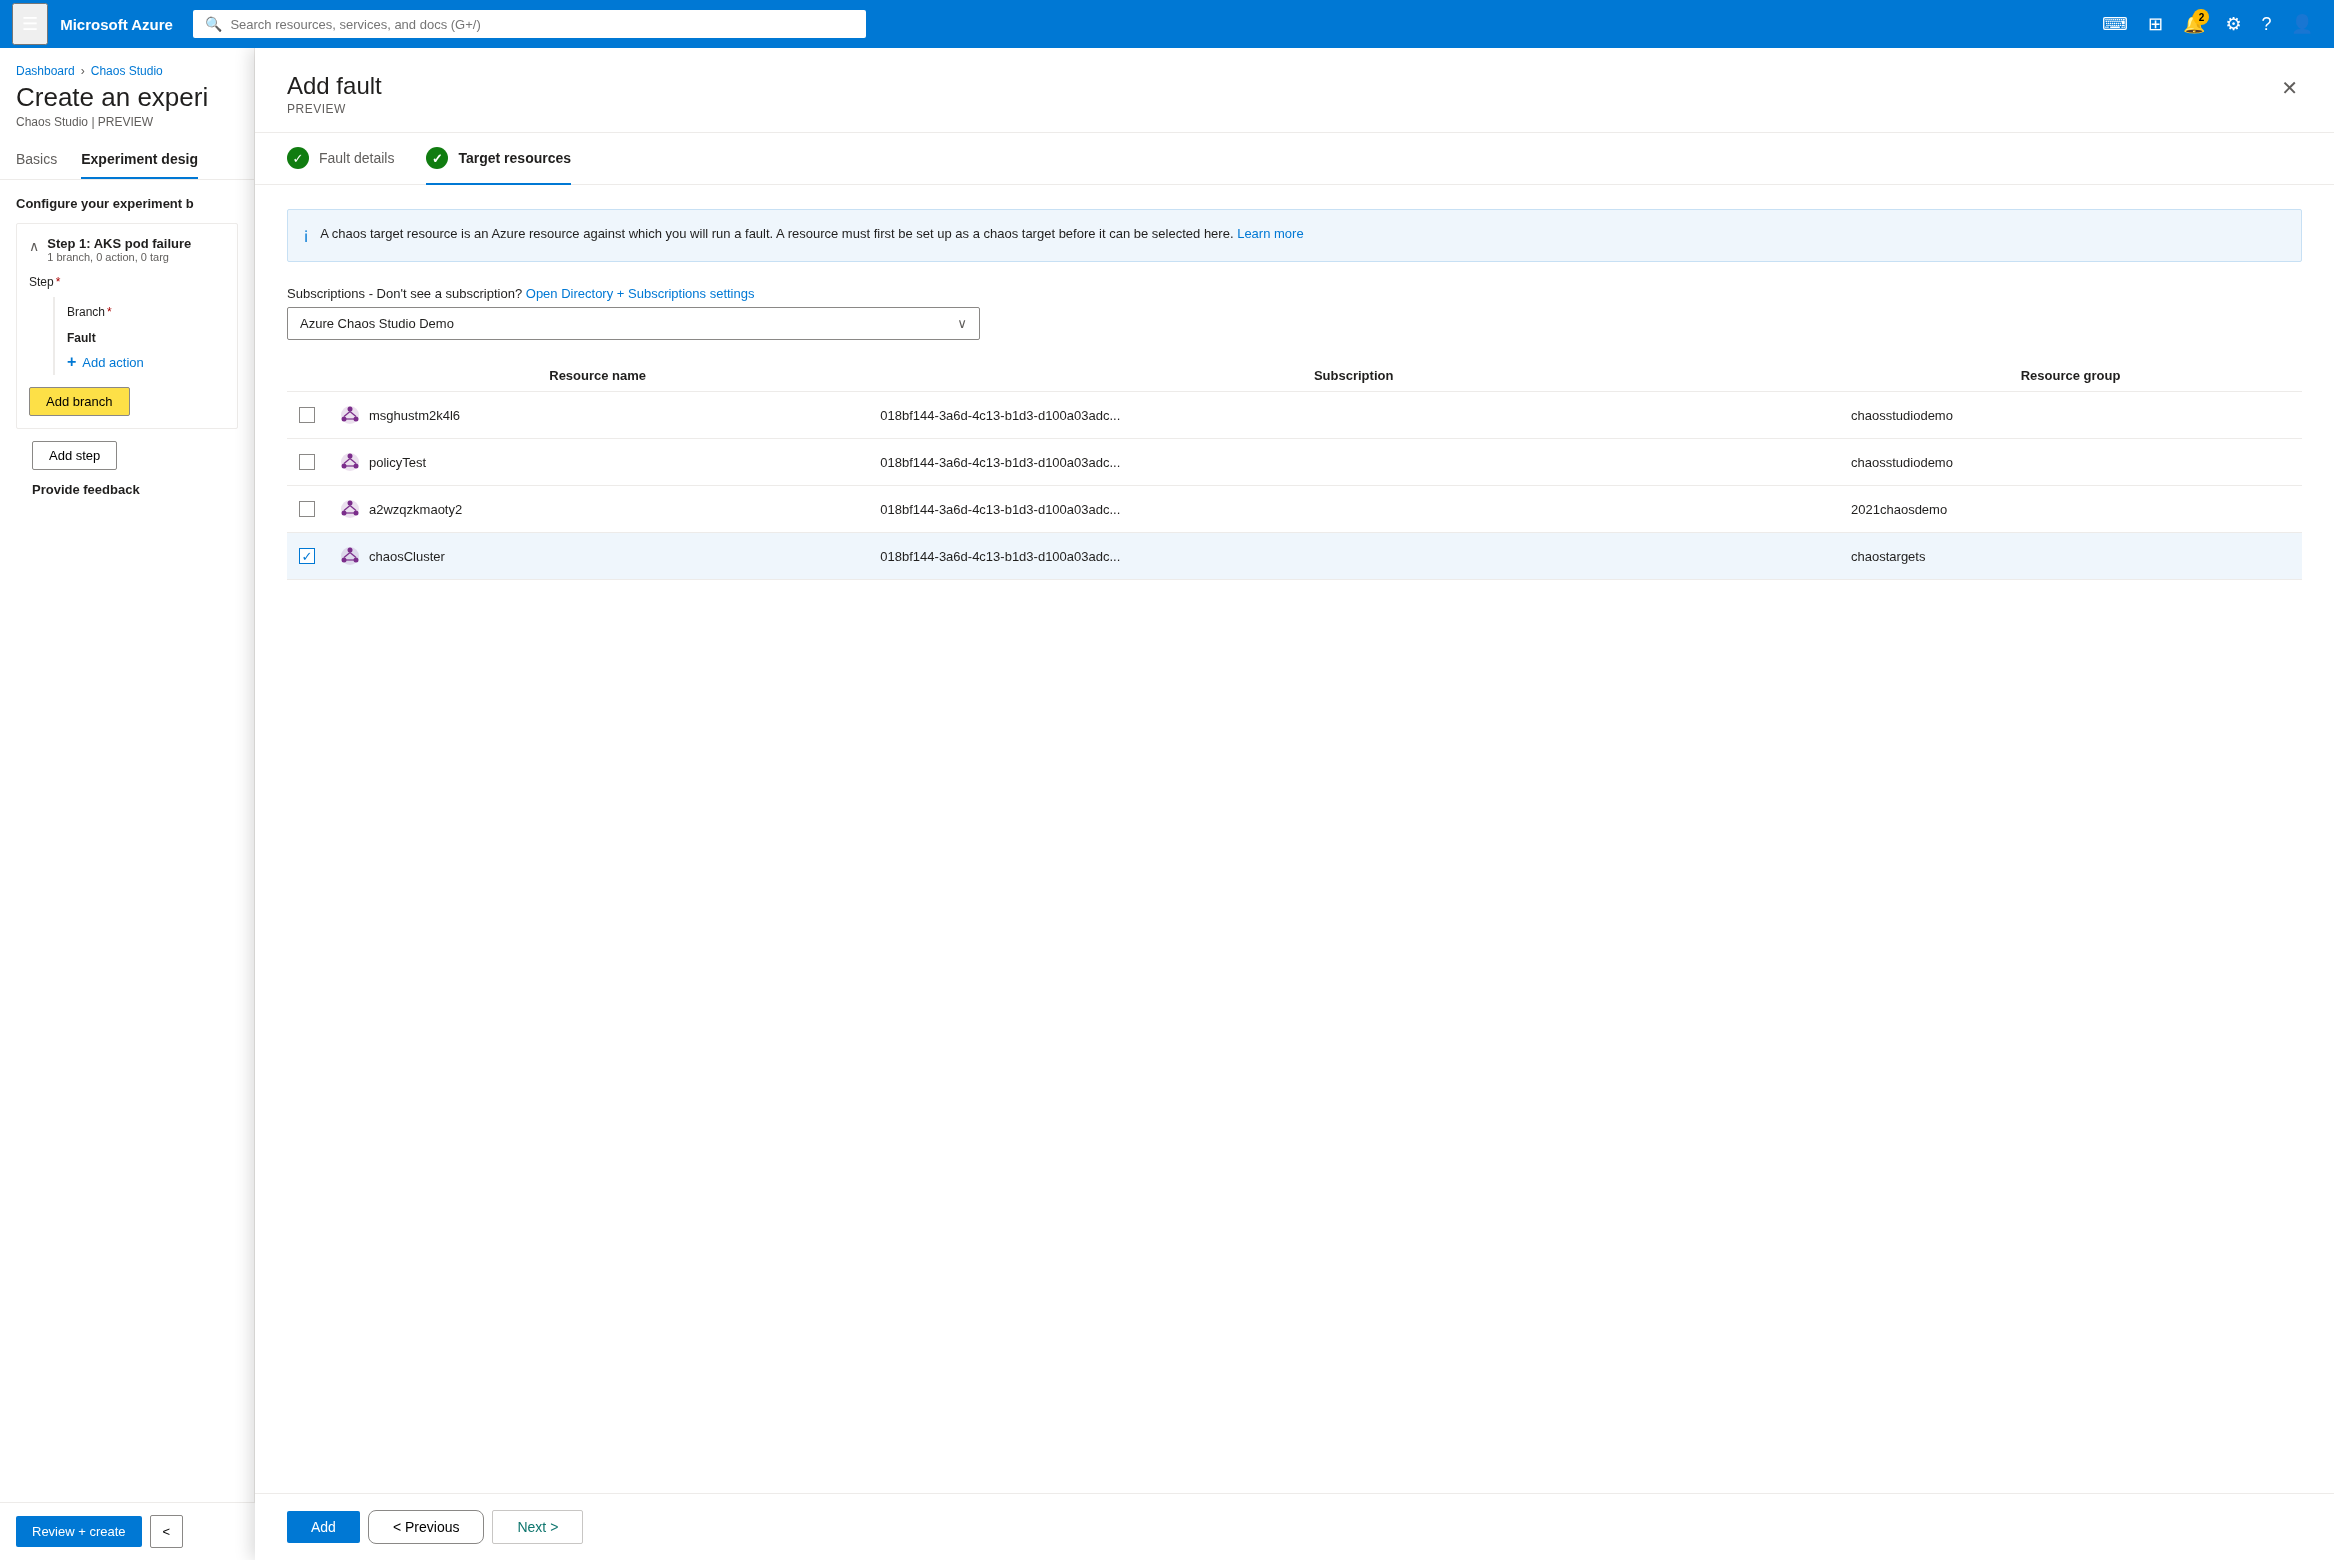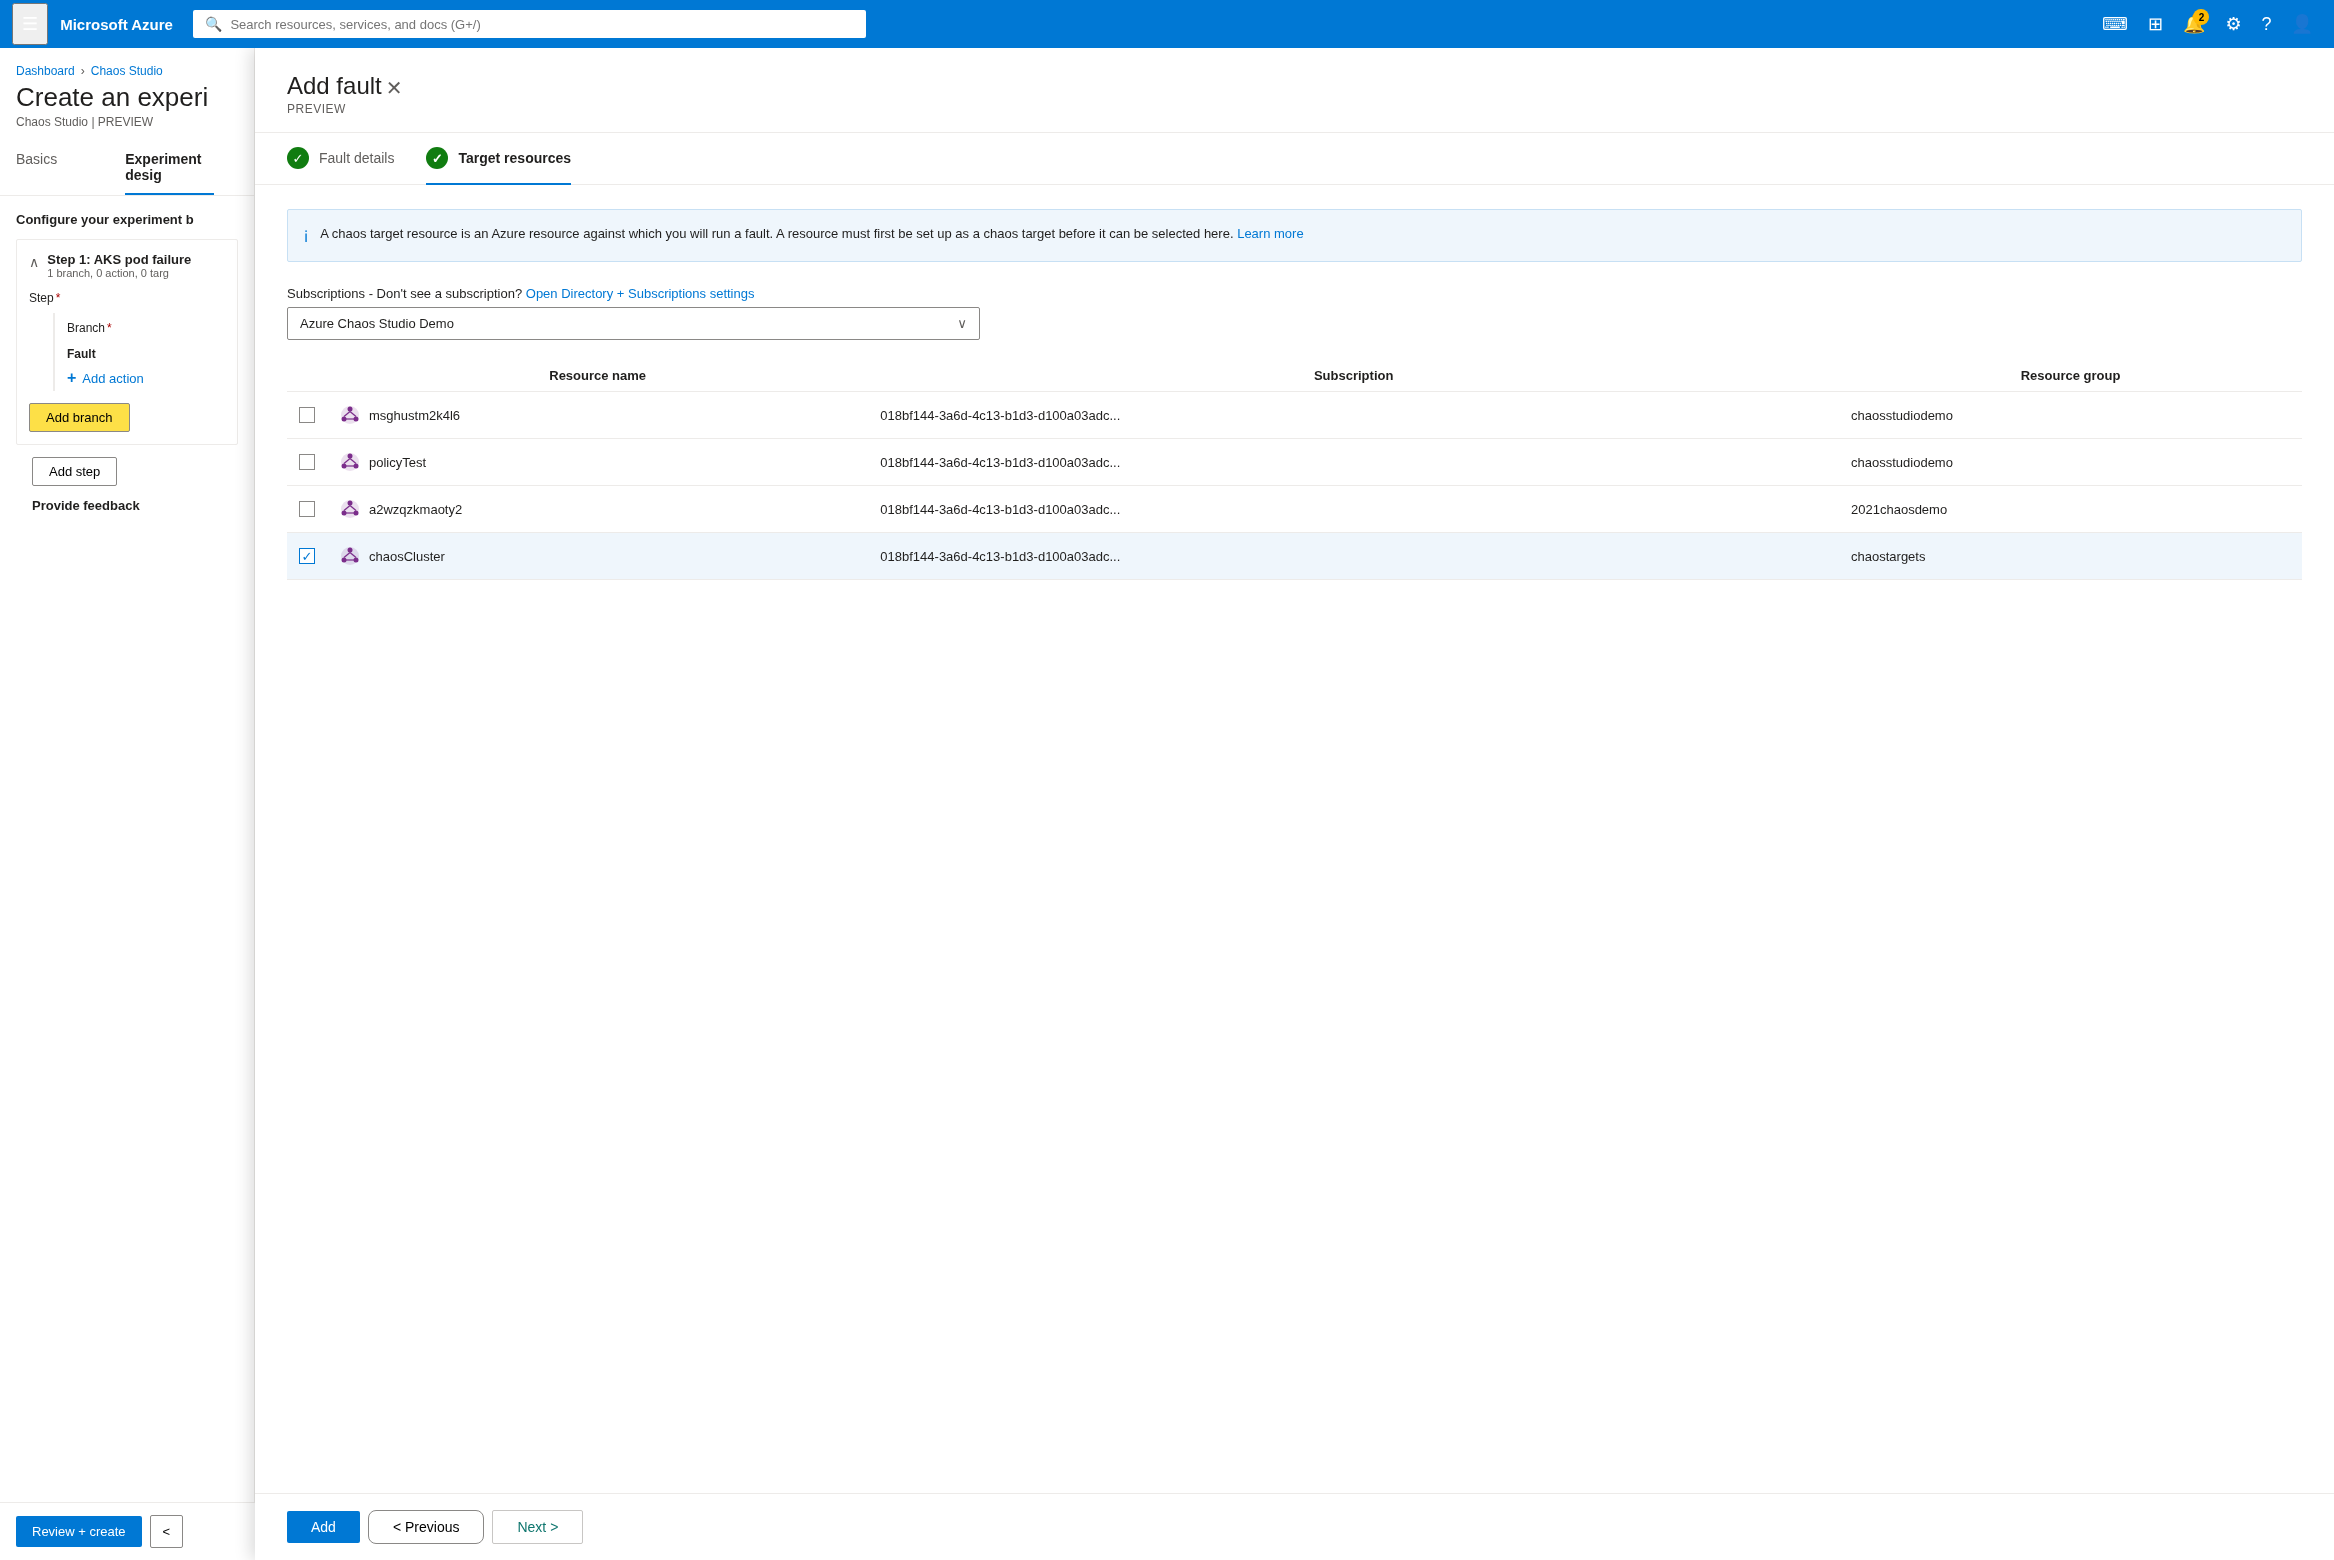--- a/index.html
+++ b/index.html
@@ -136,21 +136,20 @@
       margin-right: 24px;
       font-size: 14px;
       color: #605e5c;
       cursor: pointer;
       border-bottom: 2px solid transparent;
     }
     .tab.active {
       color: #201f1e;
       font-weight: 600;
       border-bottom: 2px solid #0078d4;
-      margin-left: 44px;
     }
 
     .config-section {
       padding: 16px;
       flex: 1;
       overflow-y: auto;
     }
     .config-title {
       font-size: 13px;
       font-weight: 600;
@@ -313,20 +312,21 @@
       box-shadow: -4px 0 16px rgba(0,0,0,0.15);
       display: flex;
       flex-direction: column;
     }
 
     .dialog-header {
       padding: 24px 32px 16px;
       border-bottom: 1px solid #edebe9;
       display: flex;
       align-items: flex-start;
+      justify-content: space-between;
     }
     .dialog-title {
       font-size: 24px;
       font-weight: 300;
       color: #201f1e;
     }
     .dialog-subtitle {
       font-size: 12px;
       color: #605e5c;
       text-transform: uppercase;

